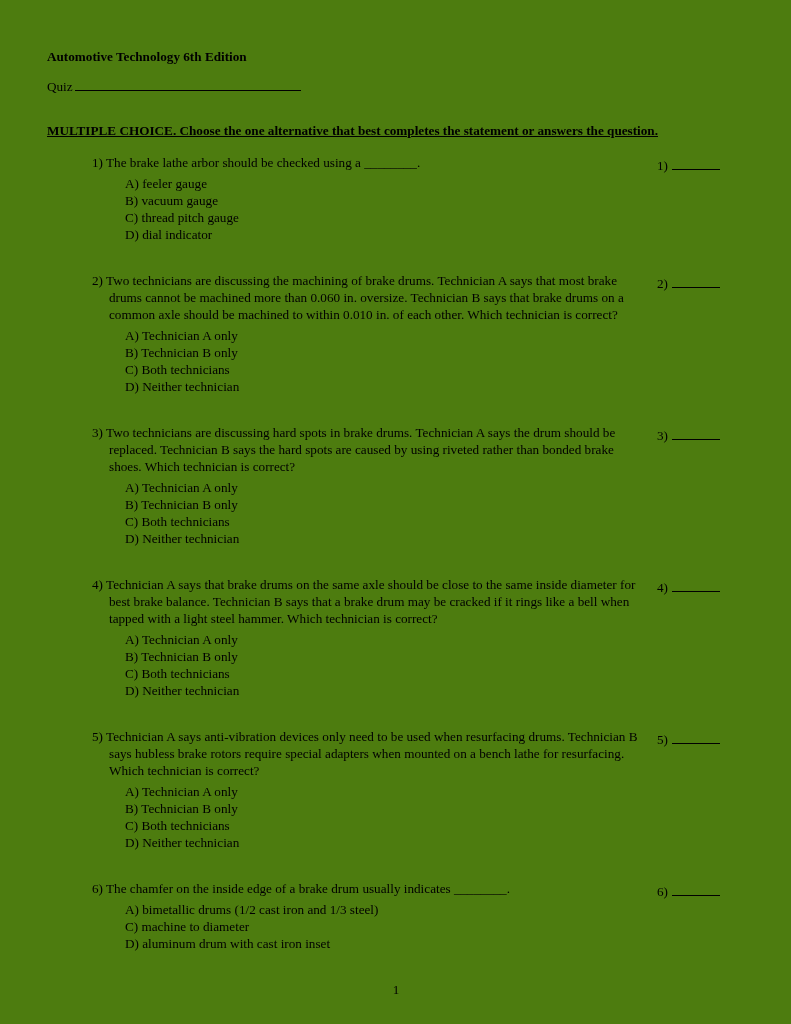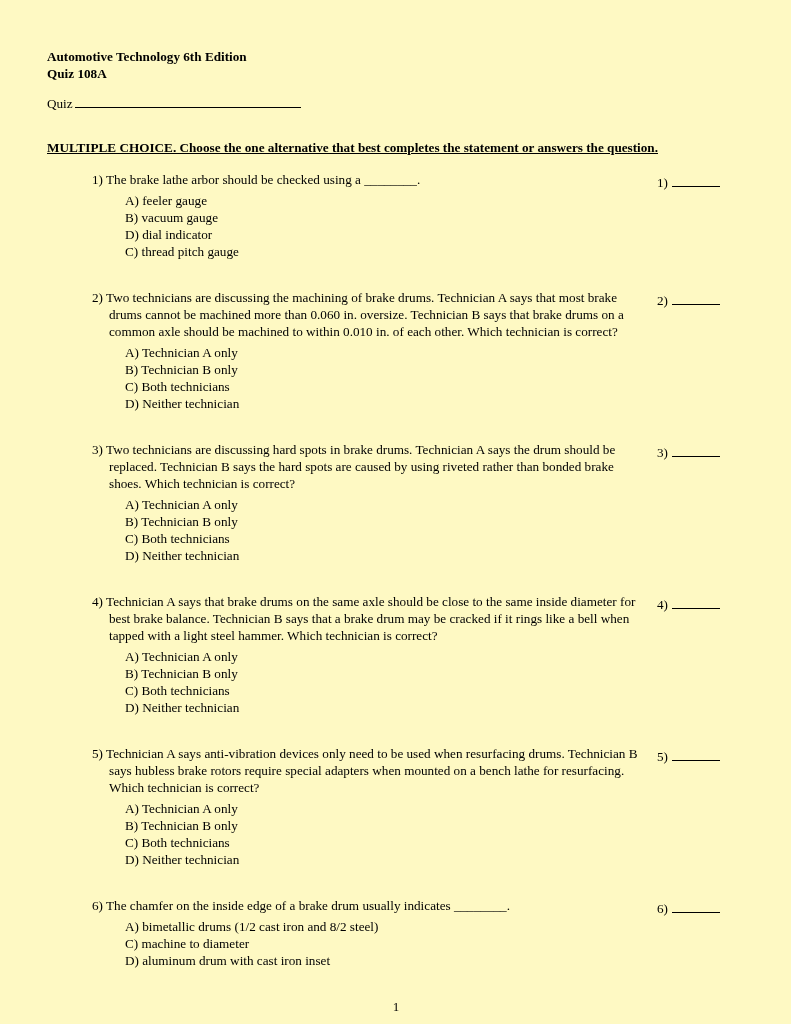--- a/index.html
+++ b/index.html
@@ -3,21 +3,21 @@
 <meta charset="utf-8">
 <style>
   * { margin: 0; padding: 0; box-sizing: border-box; }
   html, body { background: #888; }
   body { font-family: "Liberation Serif", "DejaVu Serif", serif; }
   .page {
     position: relative;
     width: 791px;
     height: 1024px;
     margin: 0 auto;
-    background: #fef9c3;
+    background: #4d7c0f;
     color: #000000;
     padding: 48px 46px 42px 47px;
     display: flex;
     flex-direction: column;
     font-size: 13.2px;
     line-height: 17px;
     overflow: hidden;
   }
   .header-block { font-weight: bold; }
   .name-line { margin-top: 13px; }
@@ -64,38 +64,37 @@
     text-align: center;
   }
 </style>
 </head>
 <body>
 
 <div class="page">
 
   <div class="header-block">
     <div>Automotive Technology 6th Edition</div>
-    <div>Quiz 108A</div>
   </div>
 
   <div class="name-line">
     <span>Quiz</span><span class="name-blank"></span>
   </div>
 
   <div class="instructions">MULTIPLE CHOICE.  Choose the one alternative that best completes the statement or answers the question.</div>
 
   <div id="questions">
       <div class="question">
         <div class="q-main">
           <div class="q-text"><span class="q-num">1)</span><span> The brake lathe arbor should be checked using a ________.</span></div>
           <div class="q-options">
             <div class="q-option">A) feeler gauge</div>
             <div class="q-option">B) vacuum gauge</div>
+            <div class="q-option">C) thread pitch gauge</div>
             <div class="q-option">D) dial indicator</div>
-            <div class="q-option">C) thread pitch gauge</div>
           </div>
         </div>
         <div class="q-answer"><span class="ans-num">1)</span><span class="ans-blank"></span></div>
       </div>
       <div class="question">
         <div class="q-main">
           <div class="q-text"><span class="q-num">2)</span><span> Two technicians are discussing the machining of brake drums. Technician A says that most brake drums cannot be machined more than 0.060 in. oversize. Technician B says that brake drums on a common axle should be machined to within 0.010 in. of each other. Which technician is correct?</span></div>
           <div class="q-options">
             <div class="q-option">A) Technician A only</div>
             <div class="q-option">B) Technician B only</div>
@@ -138,21 +137,21 @@
             <div class="q-option">C) Both technicians</div>
             <div class="q-option">D) Neither technician</div>
           </div>
         </div>
         <div class="q-answer"><span class="ans-num">5)</span><span class="ans-blank"></span></div>
       </div>
       <div class="question">
         <div class="q-main">
           <div class="q-text"><span class="q-num">6)</span><span> The chamfer on the inside edge of a brake drum usually indicates ________.</span></div>
           <div class="q-options">
-            <div class="q-option">A) bimetallic drums (1/2 cast iron and 8/2 steel)</div>
+            <div class="q-option">A) bimetallic drums (1/2 cast iron and 1/3 steel)</div>
             <div class="q-option">C) machine to diameter</div>
             <div class="q-option">D) aluminum drum with cast iron inset</div>
           </div>
         </div>
         <div class="q-answer"><span class="ans-num">6)</span><span class="ans-blank"></span></div>
       </div>
     </div>
 
   <div class="footer">1</div>
 

